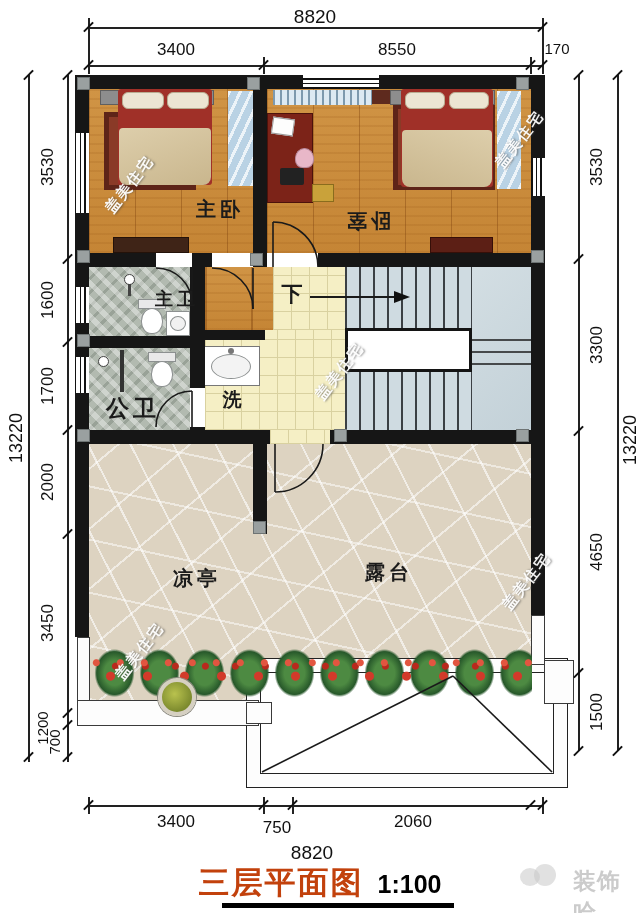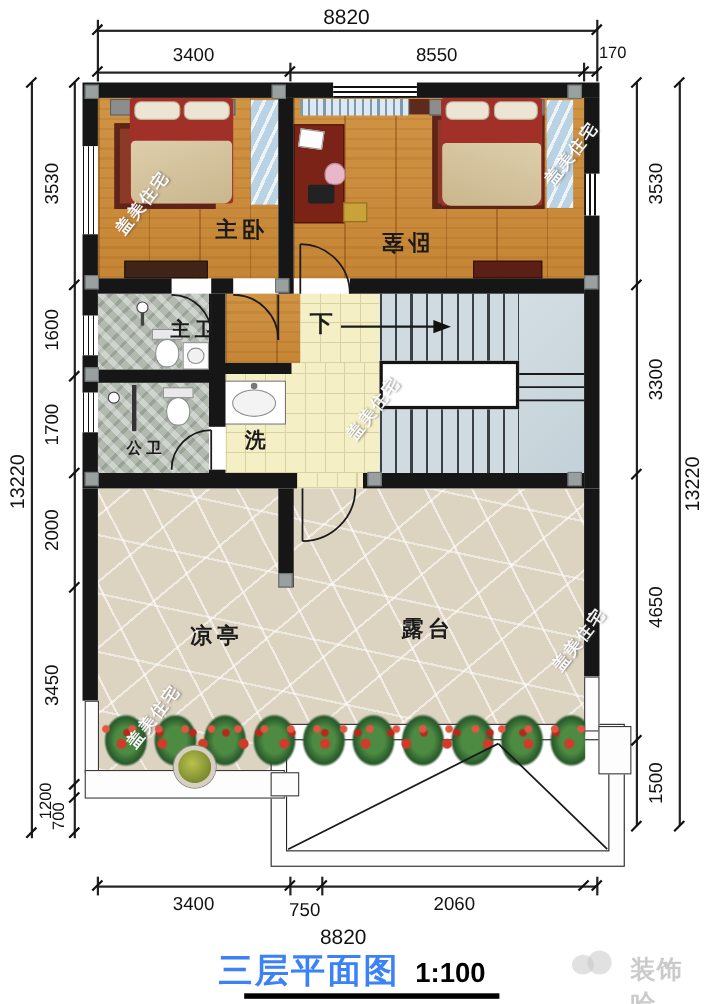--- a/index.html
+++ b/index.html
@@ -40,21 +40,21 @@
   .wm{position:absolute;font-weight:bold;font-size:15px;color:rgba(255,255,255,.95);
       letter-spacing:2px;transform:rotate(-52deg);text-shadow:1px 1px 2px rgba(60,60,60,.55);white-space:nowrap;}
   .plants{position:absolute;background-image:
       radial-gradient(circle at 50% 58%, #d23a2a 0 4px, rgba(0,0,0,0) 5px),
       radial-gradient(circle at 18% 38%, #e25540 0 3px, rgba(0,0,0,0) 4px),
       radial-gradient(circle at 78% 42%, #b8291d 0 3px, rgba(0,0,0,0) 4px),
       radial-gradient(ellipse at 50% 52%, #4d8a42 0 32%, #27582a 56%, rgba(0,0,0,0) 63%);
       background-size:37px 52px,24px 44px,30px 48px,45px 52px;}
   .title-row{position:absolute;left:320px;top:862px;transform:translateX(-50%);
       display:flex;align-items:baseline;gap:14px;white-space:nowrap;}
-  .title-main{font-size:31px;font-weight:bold;color:#3b82f6;letter-spacing:2px;}
+  .title-main{font-size:31px;font-weight:bold;color:#c2410c;letter-spacing:2px;}
   .title-scale{font-size:25px;font-weight:bold;color:#000;}
   .brand{position:absolute;left:573px;top:866px;font-size:23px;font-weight:bold;
       color:rgba(185,185,185,.75);letter-spacing:1px;font-family:Liberation Serif, serif;}
   .brand-blob{position:absolute;border-radius:50%;background:rgba(200,200,200,.55);}
   svg.overlay{position:absolute;left:0;top:0;pointer-events:none;}
 </style>
 </head>
 <body>
 
 <div id="plan">
@@ -190,21 +190,21 @@
       <line x1="310" y1="297" x2="396" y2="297" stroke-width="2"></line>
       <line x1="262" y1="772" x2="453" y2="676"></line>
       <line x1="552" y1="772" x2="453" y2="676"></line>
     </g>
     <polygon points="394,291 410,297 394,303" fill="#111"></polygon>
   </svg>
 
   <div class="room-label" style="left:220px;top:209px;">主卧</div>
   <div class="room-label" style="left:367px;top:220px;transform:translate(-50%,-50%) rotate(180deg);">卧室</div>
   <div class="room-label" style="left:133px;top:299px;font-size:18px;margin-left:44px;">主卫</div>
-  <div class="room-label" style="left:133px;top:408px;font-size:14px;">公卫</div>
+  <div class="room-label" style="left:133px;top:408px;font-size:23px;">公卫</div>
   <div class="room-label" style="left:232px;top:400px;font-size:19px;letter-spacing:0;">洗</div>
   <div class="room-label" style="left:292px;top:294px;font-size:21px;letter-spacing:0;">下</div>
   <div class="room-label" style="left:183px;top:578px;margin-left:14px;">凉亭</div>
   <div class="room-label" style="left:389px;top:572px;">露台</div>
 
   <div class="dnum" style="left:315px;top:6px;font-size:19px;">8820</div>
   <div class="dline" style="left:88px;top:27px;width:454px;height:1.5px;"></div>
   <div class="dline" style="left:88px;top:18px;width:1.5px;height:56px;"></div>
   <div class="dline" style="left:542px;top:18px;width:1.5px;height:56px;"></div>
   <div class="tick" style="left:82px;top:26px;"></div>

